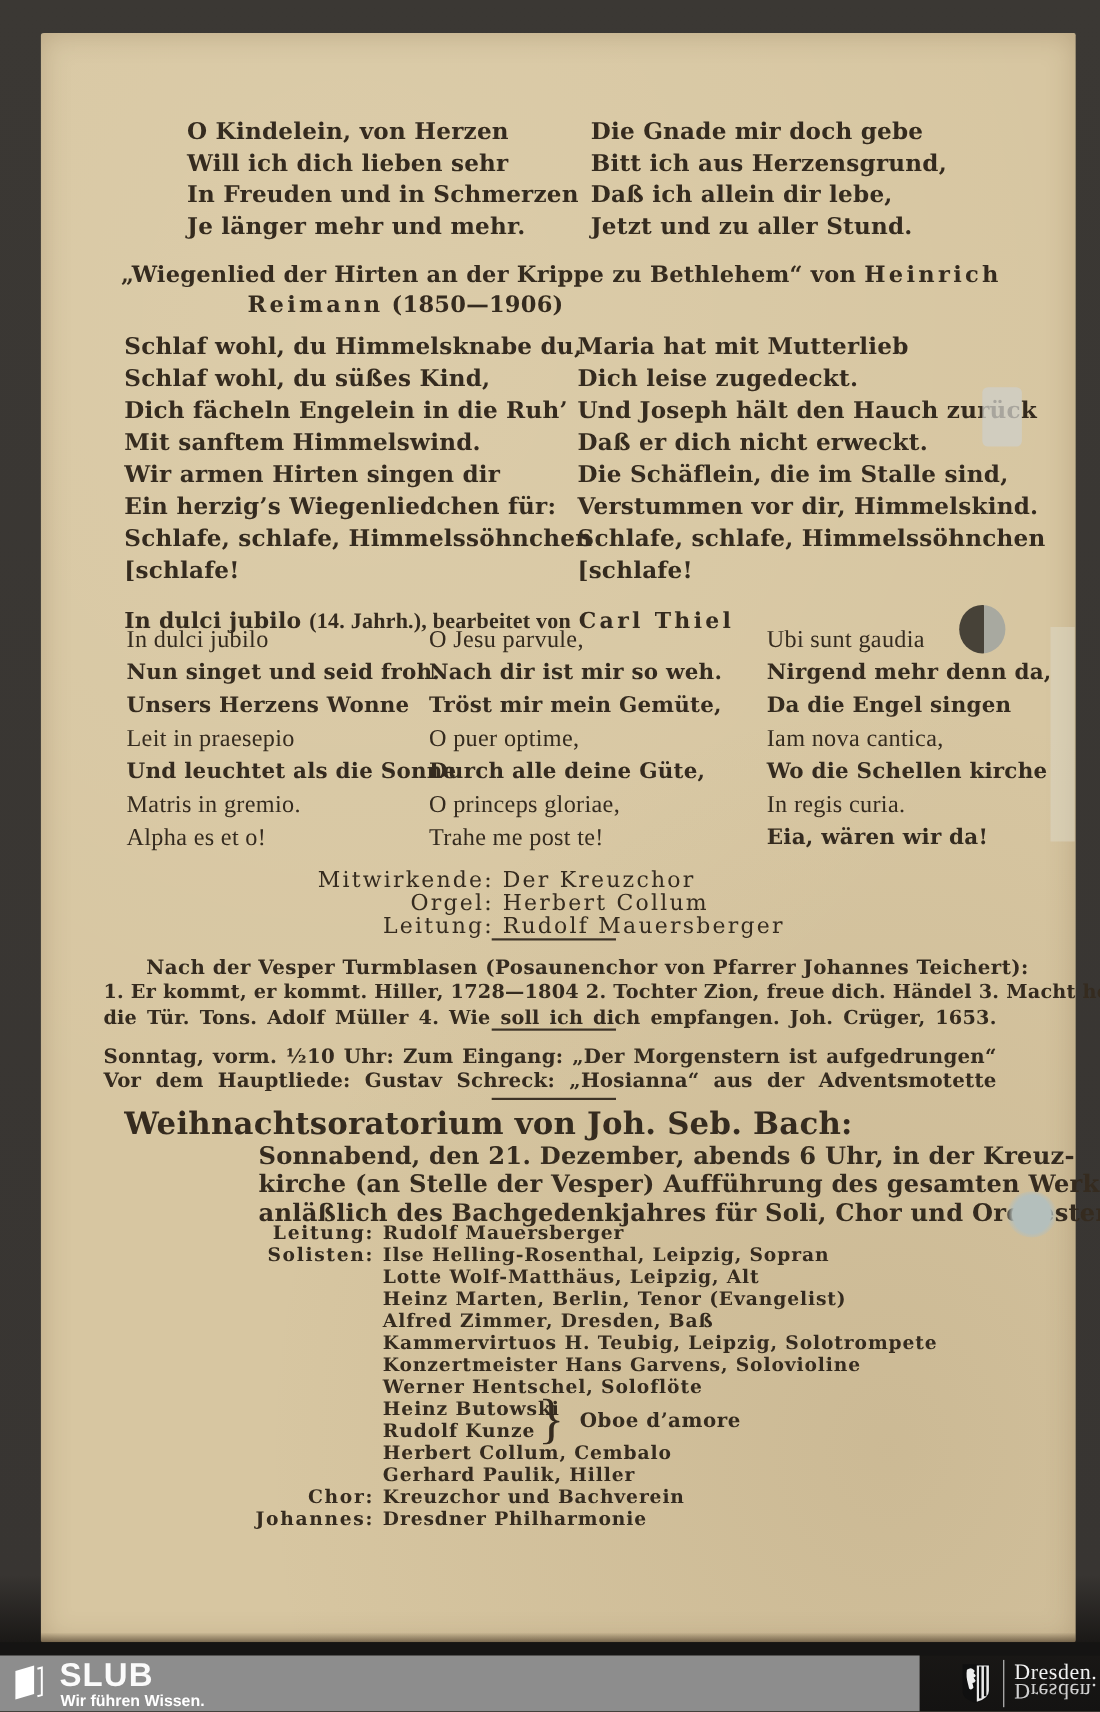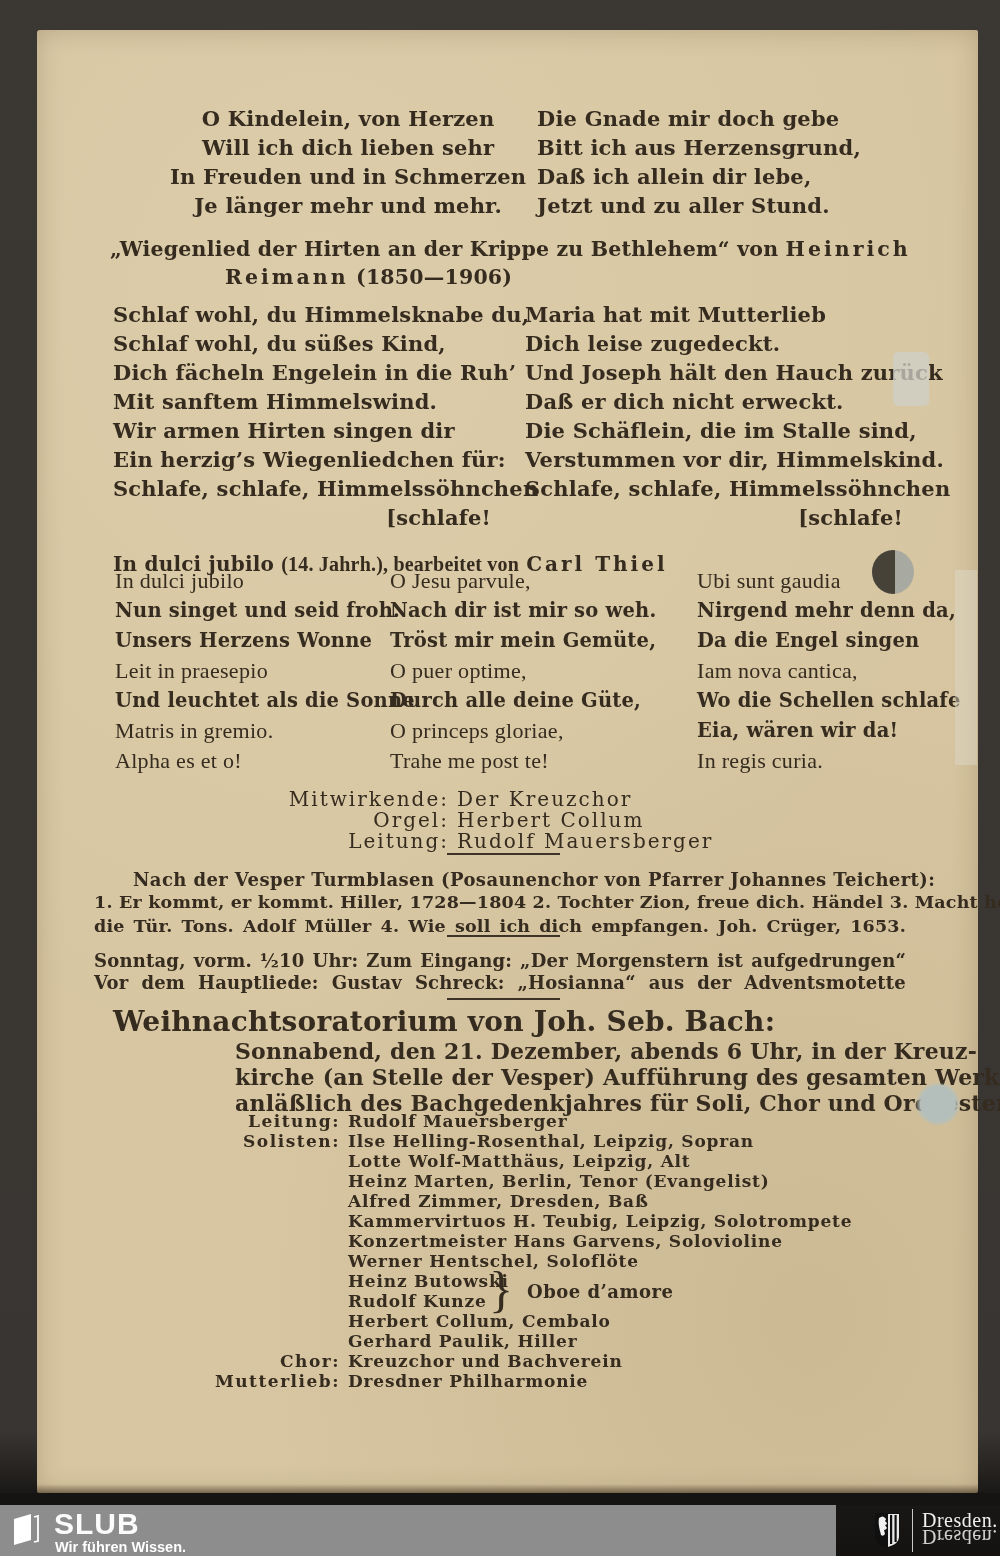--- a/index.html
+++ b/index.html
@@ -13,28 +13,28 @@
            radial-gradient(110% 85% at 82% 88%, rgba(122,96,60,.12), rgba(0,0,0,0) 55%),
            #d7c6a1;
          border-radius:3px 2px 2px 2px;
          box-shadow:inset 0 0 26px rgba(90,65,35,.25);}
   .paper::after{content:"";position:absolute;left:0;right:0;bottom:0;height:9px;
          background:linear-gradient(to bottom,rgba(0,0,0,0),rgba(38,24,10,.5));}
   .paper > *{position:absolute;}
   .l{font:bold 21px/29px "DejaVu Serif",serif;color:#352b1f;white-space:nowrap;letter-spacing:.2px;}
   .col .l{position:static;}
   
-  #v1l{left:133px;top:74px;text-align:center;} #v1r{left:500px;top:74px;}
+  #v1l{left:133px;top:74px;} #v1r{left:500px;top:74px;}
   
   #wh1{left:73px;top:205px;width:792px;text-align:justify;text-align-last:justify;font-size:20.5px;}
   #wh2{left:188px;top:233px;font-size:20.5px;}
   .sp{letter-spacing:3px;}
   
   #v2l{left:76px;top:270px;width:378px;} #v2r{left:488px;top:270px;width:378px;}
-  .turn{text-align:right;}
+  .turn{text-align:left;}
   
   #idh{left:76px;top:501px;font-size:20px;margin-top:19px;}
   .idt{font-family:"DejaVu Serif",serif;font-weight:bold;}
   .rom2{font-family:"Liberation Serif",serif;font-weight:bold;}
   #v3a{left:78px;top:536px;} #v3b{left:353px;top:536px;} #v3c{left:660px;top:536px;}
   .v3 .l{font-size:19.5px;line-height:30px;height:30px;}
   .v3 .rom{font-family:"Liberation Serif",serif;font-weight:normal;font-size:22px;letter-spacing:.3px;}
   
   #mitw{left:0;top:759px;width:941px;}
   .mrow{height:21px;line-height:21px;font-size:20px;font-weight:normal;color:#352b1f;white-space:nowrap;}
@@ -139,23 +139,23 @@
       <div class="l rom">O puer optime,</div>
       <div class="l">Durch alle deine Güte,</div>
       <div class="l rom">O princeps gloriae,</div>
       <div class="l rom">Trahe me post te!</div>
     </div>
     <div class="col v3" id="v3c">
       <div class="l rom">Ubi sunt gaudia</div>
       <div class="l">Nirgend mehr denn da,</div>
       <div class="l">Da die Engel singen</div>
       <div class="l rom">Iam nova cantica,</div>
-      <div class="l">Wo die Schellen schlafe</div>
+      <div class="l">Wo die Schellen kirche</div>
+      <div class="l rom">In regis curia.</div>
       <div class="l">Eia, wären wir da!</div>
-      <div class="l rom">In regis curia.</div>
     </div>
 
     <div id="mitw">
       <div class="mrow"><span class="mlab">Mitwirkende:</span><span class="mval">Der Kreuzchor</span></div>
       <div class="mrow"><span class="mlab">Orgel:</span><span class="mval">Herbert Collum</span></div>
       <div class="mrow"><span class="mlab">Leitung:</span><span class="mval">Rudolf Mauersberger</span></div>
     </div>
 
     <div class="rule" id="r1"></div>
 
@@ -184,21 +184,21 @@
       <div class="rrow"><span class="rlab"></span><span class="rval">Heinz Marten, Berlin, Tenor (Evangelist)</span></div>
       <div class="rrow"><span class="rlab"></span><span class="rval">Alfred Zimmer, Dresden, Baß</span></div>
       <div class="rrow"><span class="rlab"></span><span class="rval">Kammervirtuos H. Teubig, Leipzig, Solotrompete</span></div>
       <div class="rrow"><span class="rlab"></span><span class="rval">Konzertmeister Hans Garvens, Solovioline</span></div>
       <div class="rrow"><span class="rlab"></span><span class="rval">Werner Hentschel, Soloflöte</span></div>
       <div class="rrow"><span class="rlab"></span><span class="rval">Heinz Butowski</span></div>
       <div class="rrow"><span class="rlab"></span><span class="rval">Rudolf Kunze</span></div>
       <div class="rrow"><span class="rlab"></span><span class="rval">Herbert Collum, Cembalo</span></div>
       <div class="rrow"><span class="rlab"></span><span class="rval">Gerhard Paulik, Hiller</span></div>
       <div class="rrow"><span class="rlab">Chor:</span><span class="rval">Kreuzchor und Bachverein</span></div>
-      <div class="rrow"><span class="rlab">Mutterlieb:</span><span class="rval">Dresdner Philharmonie</span></div>
+      <div class="rrow"><span class="rlab">Johannes:</span><span class="rval">Dresdner Philharmonie</span></div>
     </div>
     <span id="brace">}</span>
     <span class="l" id="oboe">Oboe d’amore</span>
 
     <div id="patch1"></div>
     <div id="blob"></div>
     <div id="strip1"></div>
     <div id="spotblue"></div>
   </div>
 

